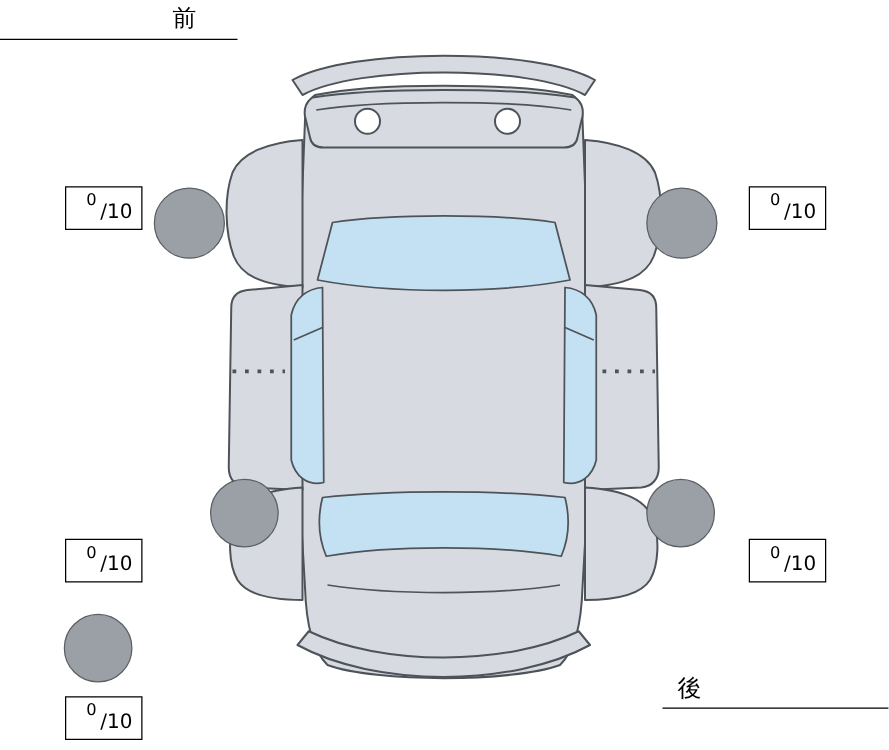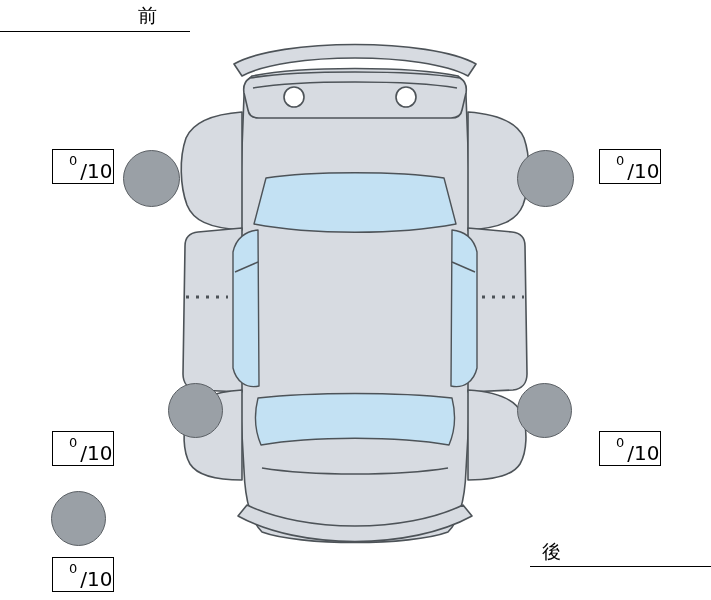--- a/index.html
+++ b/index.html
@@ -89,21 +89,21 @@
     display: flex;
     box-sizing: border-box;
     z-index: 4;
   }
   .score-num {
     font-size: 13px;
     line-height: 1;
     margin: 4px 0 0 16px;
   }
   .score-den {
-    font-size: 20px;
+    font-size: 16px;
     line-height: 1;
     margin: 11px 0 0 3px;
   }
 </style>
 </head>
 <body>
 
 <div class="canvas">
 
   <div class="dir-group dir-front">

